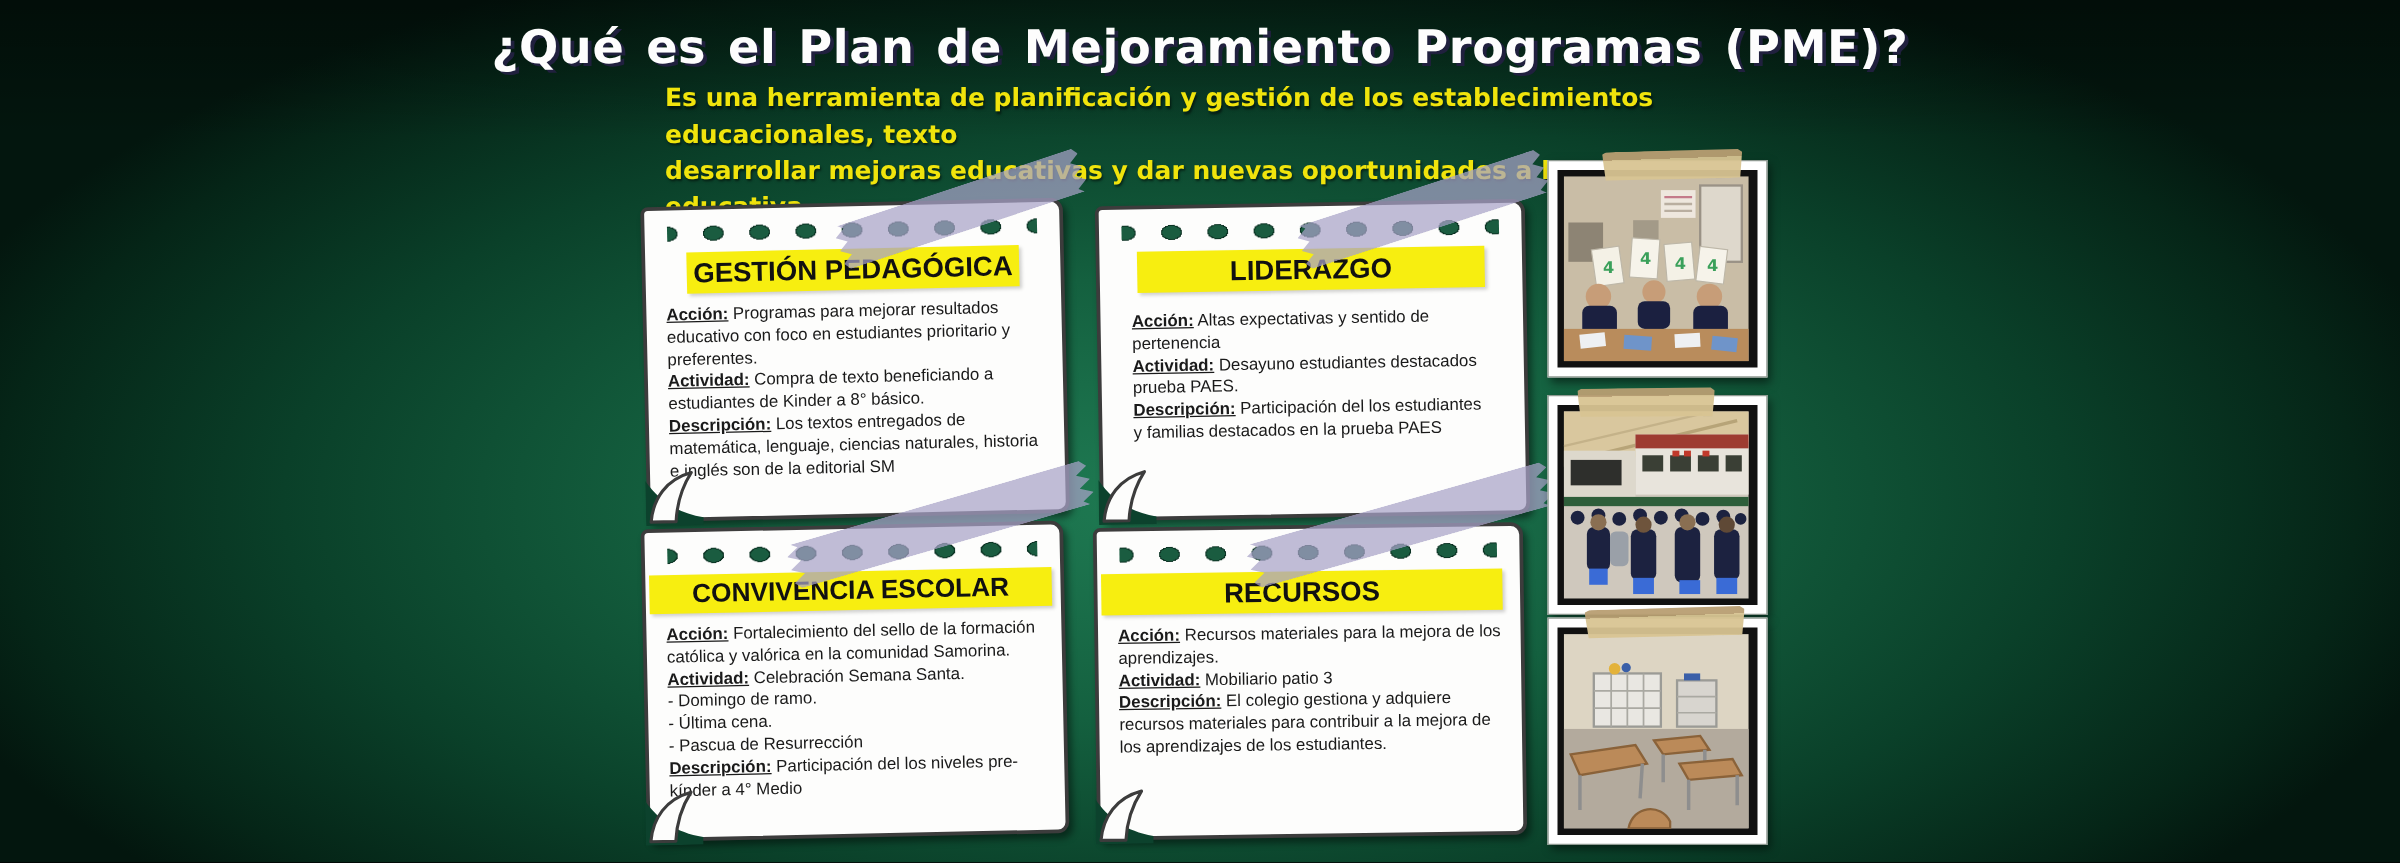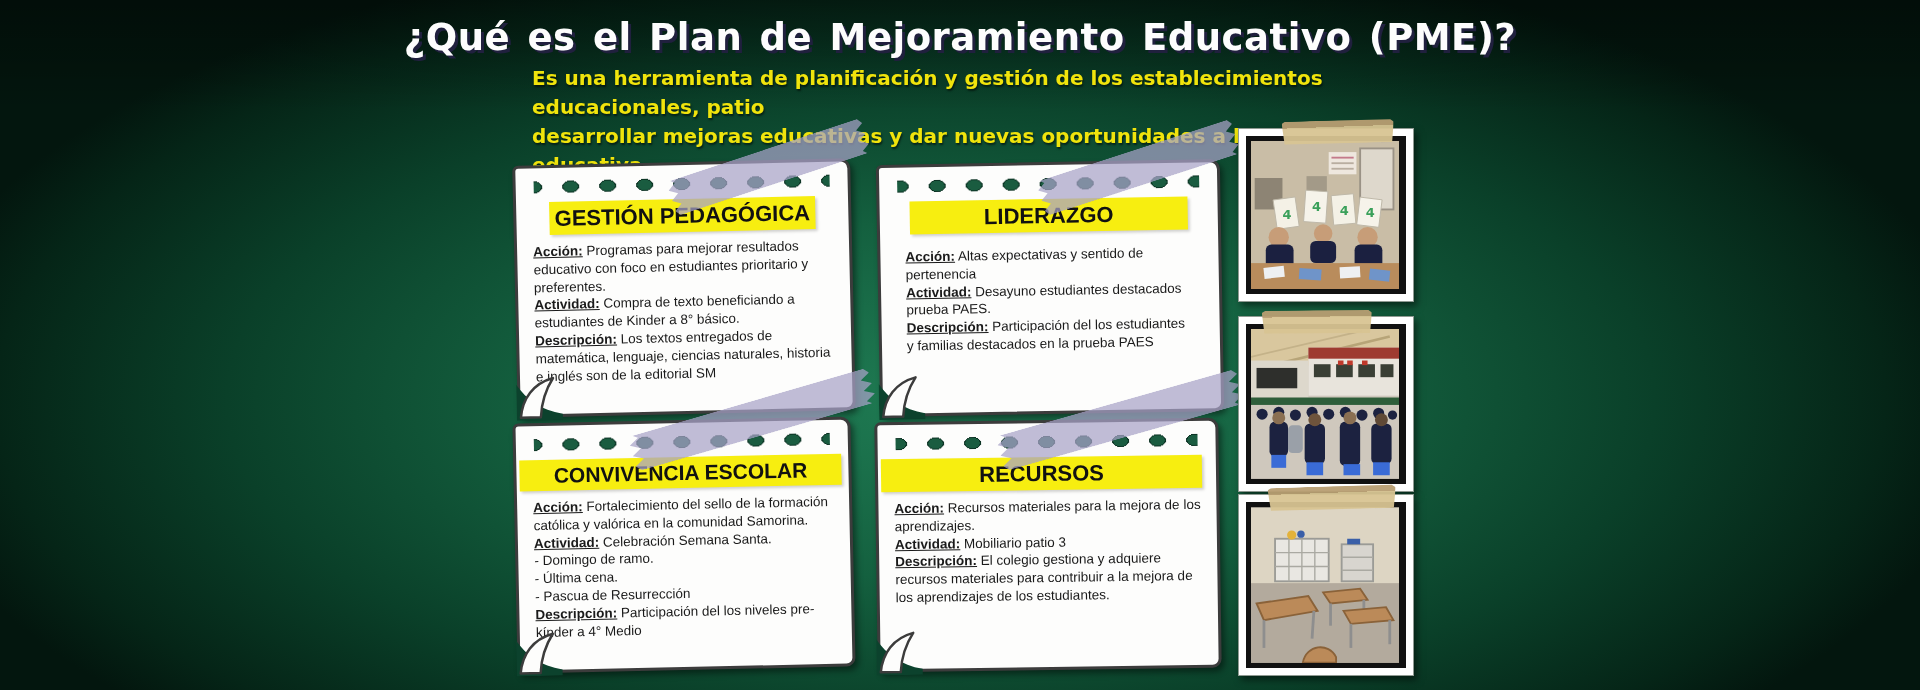--- a/index.html
+++ b/index.html
@@ -84,24 +84,24 @@
     background:#f7ee10;display:flex;align-items:center;justify-content:center;
     box-shadow:0 -1px 4px rgba(0,0,0,.3);
   }
   .banner span{font-size:22px;font-weight:600;color:#111;letter-spacing:.3px;}
 </style>
 </head>
 <body>
 
 <div class="poster">
 
-  <div class="main-title">¿Qué es el Plan de Mejoramiento Educativo (PME)?</div>
+  <div class="main-title">¿Qué es el Plan de Mejoramiento Programas (PME)?</div>
 
   <div class="subtitle">
-    <div>Es una herramienta de planificación y gestión de los establecimientos educacionales, patio</div>
+    <div>Es una herramienta de planificación y gestión de los establecimientos educacionales, texto</div>
     <div>desarrollar mejoras educativas y dar nuevas oportunidades a la comunidad educativa.</div>
     <div>Contempla 4 dimensiones:</div>
   </div>
 
   <div class="card card1">
     <div class="holes"></div>
     <div class="tape"></div>
     <div class="card-title">GESTIÓN PEDAGÓGICA</div>
     <div class="card-body">
       <div class="sec"><span class="lbl">Acción:</span><span class="txt"> Programas para mejorar resultados educativo con foco en estudiantes prioritario y preferentes.</span></div>

